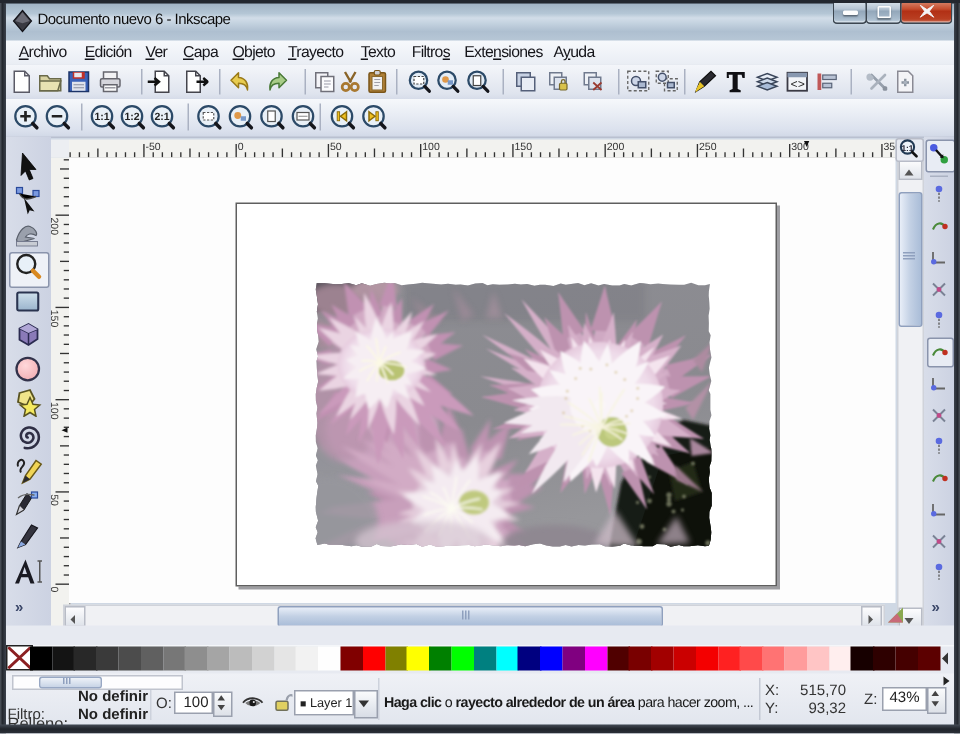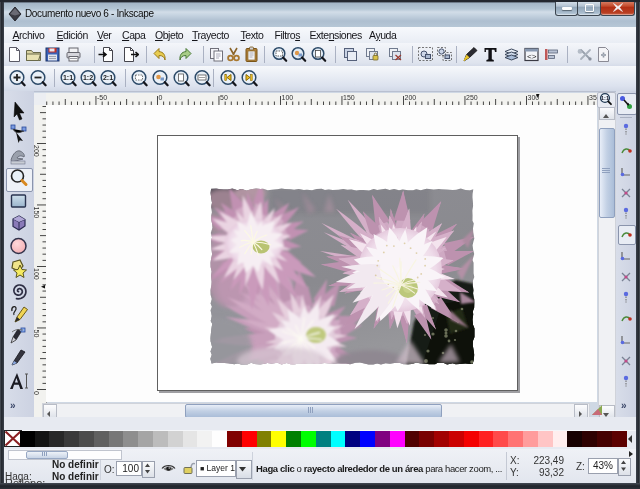--- a/index.html
+++ b/index.html
@@ -991,21 +991,21 @@
 <div style="position:absolute;left:4px;top:430px;width:632px;height:19px;background:#e7eaf1;border-top:1px solid #f4f6f9;"></div><div style="position:absolute;left:3.5px;top:430px;width:18px;height:17px;background:#fff;border:1px solid #222;box-sizing:border-box;"><svg width="16" height="15">
       <path d="M0.5 0.5 L15.5 14.5 M15.5 0.5 L0.5 14.5" stroke="#8b2022" stroke-width="2"></path>
     </svg></div><div style="position:absolute;left:19.8px;top:431px;width:15.3px;height:16px;background:#000000;"></div><div style="position:absolute;left:34.6px;top:431px;width:15.3px;height:16px;background:#141414;"></div><div style="position:absolute;left:49.4px;top:431px;width:15.3px;height:16px;background:#282828;"></div><div style="position:absolute;left:64.2px;top:431px;width:15.3px;height:16px;background:#3a3a3a;"></div><div style="position:absolute;left:79.0px;top:431px;width:15.3px;height:16px;background:#4c4c4c;"></div><div style="position:absolute;left:93.8px;top:431px;width:15.3px;height:16px;background:#606060;"></div><div style="position:absolute;left:108.6px;top:431px;width:15.3px;height:16px;background:#777777;"></div><div style="position:absolute;left:123.4px;top:431px;width:15.3px;height:16px;background:#8e8e8e;"></div><div style="position:absolute;left:138.2px;top:431px;width:15.3px;height:16px;background:#a5a5a5;"></div><div style="position:absolute;left:153.0px;top:431px;width:15.3px;height:16px;background:#bcbcbc;"></div><div style="position:absolute;left:167.8px;top:431px;width:15.3px;height:16px;background:#d2d2d2;"></div><div style="position:absolute;left:182.6px;top:431px;width:15.3px;height:16px;background:#e5e5e5;"></div><div style="position:absolute;left:197.4px;top:431px;width:15.3px;height:16px;background:#f2f2f2;"></div><div style="position:absolute;left:212.2px;top:431px;width:15.3px;height:16px;background:#fefefe;"></div><div style="position:absolute;left:227.0px;top:431px;width:15.3px;height:16px;background:#800000;"></div><div style="position:absolute;left:241.8px;top:431px;width:15.3px;height:16px;background:#ff0000;"></div><div style="position:absolute;left:256.6px;top:431px;width:15.3px;height:16px;background:#808000;"></div><div style="position:absolute;left:271.4px;top:431px;width:15.3px;height:16px;background:#ffff00;"></div><div style="position:absolute;left:286.2px;top:431px;width:15.3px;height:16px;background:#008000;"></div><div style="position:absolute;left:301.0px;top:431px;width:15.3px;height:16px;background:#00ff00;"></div><div style="position:absolute;left:315.8px;top:431px;width:15.3px;height:16px;background:#008080;"></div><div style="position:absolute;left:330.6px;top:431px;width:15.3px;height:16px;background:#00ffff;"></div><div style="position:absolute;left:345.4px;top:431px;width:15.3px;height:16px;background:#000080;"></div><div style="position:absolute;left:360.2px;top:431px;width:15.3px;height:16px;background:#0000ff;"></div><div style="position:absolute;left:375.0px;top:431px;width:15.3px;height:16px;background:#800080;"></div><div style="position:absolute;left:389.8px;top:431px;width:15.3px;height:16px;background:#ff00ff;"></div><div style="position:absolute;left:404.6px;top:431px;width:15.3px;height:16px;background:#500000;"></div><div style="position:absolute;left:419.4px;top:431px;width:15.3px;height:16px;background:#790000;"></div><div style="position:absolute;left:434.2px;top:431px;width:15.3px;height:16px;background:#a20000;"></div><div style="position:absolute;left:449.0px;top:431px;width:15.3px;height:16px;background:#cb0000;"></div><div style="position:absolute;left:463.8px;top:431px;width:15.3px;height:16px;background:#f40000;"></div><div style="position:absolute;left:478.6px;top:431px;width:15.3px;height:16px;background:#ff2121;"></div><div style="position:absolute;left:493.4px;top:431px;width:15.3px;height:16px;background:#ff4a4a;"></div><div style="position:absolute;left:508.2px;top:431px;width:15.3px;height:16px;background:#ff7373;"></div><div style="position:absolute;left:523.0px;top:431px;width:15.3px;height:16px;background:#ff9c9c;"></div><div style="position:absolute;left:537.8px;top:431px;width:15.3px;height:16px;background:#ffc5c5;"></div><div style="position:absolute;left:552.6px;top:431px;width:15.3px;height:16px;background:#ffeeee;"></div><div style="position:absolute;left:567.4px;top:431px;width:15.3px;height:16px;background:#170000;"></div><div style="position:absolute;left:582.2px;top:431px;width:15.3px;height:16px;background:#2e0000;"></div><div style="position:absolute;left:597.0px;top:431px;width:15.3px;height:16px;background:#450000;"></div><div style="position:absolute;left:611.8px;top:431px;width:15.3px;height:16px;background:#5c0000;"></div><svg style="position:absolute;left:626px;top:433px" width="8" height="12">
     <path d="M6 2 L2 6 L6 10 Z" fill="#333"></path>
   </svg>
 <div style="position:absolute;left:4px;top:449px;width:632px;height:34px;background:linear-gradient(#eff1f6,#e2e6ee);"></div><div style="position:absolute;left:100px;top:452px;width:1px;height:28px;background:#cdd2dc;"></div><div style="position:absolute;left:252px;top:452px;width:1px;height:28px;background:#cdd2dc;"></div><div style="position:absolute;left:8px;top:450px;width:112px;height:8px;background:#fdfdfe;border:1px solid #c0c4ce;"></div>
 <div style="position:absolute;left:26px;top:451px;width:40px;height:6px;background:linear-gradient(#eef2f8,#c8d4e6);border:1px solid #98a8c4;border-radius:2px;"></div>
 <div style="position:absolute;left:42px;top:452px;width:1px;height:4px;background:#8fa0be;box-shadow:2px 0 0 #8fa0be,4px 0 0 #8fa0be;"></div>
 <div style="position:absolute;left:5px;top:477px;font-size:11px;color:#333;">Relleno:</div>
 <div style="position:absolute;left:52px;top:459px;font-size:10px;font-weight:bold;color:#222;">No definir</div>
-<div style="position:absolute;left:5px;top:471px;font-size:10px;color:#333;">Haga:</div>
+<div style="position:absolute;left:5px;top:471px;font-size:10px;color:#333;">Filtro:</div>
 <div style="position:absolute;left:52px;top:471px;font-size:10px;font-weight:bold;color:#222;">No definir</div>
 
 <div style="position:absolute;left:104px;top:464px;font-size:10px;color:#333;">O:</div>
 <div style="position:absolute;left:116px;top:461px;width:26px;height:15px;background:#fff;border:1px solid #9aa0ae;font-size:10px;color:#222;text-align:right;padding:1px 2px 0 0;box-sizing:border-box;">100</div>
 <div style="position:absolute;left:142px;top:461px;width:11px;height:15px;background:linear-gradient(#fafbfc,#dde1e8);border:1px solid #9aa0ae;"></div>
 <svg style="position:absolute;left:143px;top:462px" width="9" height="13">
     <path d="M4.5 1.5 L7 5 L2 5 Z" fill="#444"></path>
     <path d="M4.5 11.5 L7 8 L2 8 Z" fill="#444"></path>
   </svg>
 
@@ -1023,21 +1023,21 @@
 <div style="position:absolute;left:196px;top:460px;width:40px;height:17px;background:#fff;border:1px solid #9aa0ae;font-size:8.5px;color:#222;padding:3px 0 0 3px;box-sizing:border-box;white-space:nowrap;"><span style="font-size:7px;">■</span> Layer 1</div>
 <div style="position:absolute;left:236px;top:460px;width:14px;height:17px;background:linear-gradient(#fafbfc,#d8dde6);border:1px solid #9aa0ae;"></div>
 <svg style="position:absolute;left:238px;top:466px" width="9" height="7">
     <path d="M1 1 L8 1 L4.5 5.5 Z" fill="#333"></path>
   </svg>
 
 <div style="position:absolute;left:256px;top:464px;font-size:9.5px;letter-spacing:-0.38px;color:#1a1a1a;white-space:nowrap;width:247px;overflow:hidden;"><b>Haga clic</b> o <b>rayecto alrededor de un área</b> para hacer zoom, ...</div>
 
 <div style="position:absolute;left:506px;top:452px;width:1px;height:28px;background:#c4c9d4;"></div>
 <div style="position:absolute;left:510px;top:455px;font-size:10px;color:#333;">X:</div>
-<div style="position:absolute;left:522px;top:455px;width:42px;font-size:10px;color:#333;text-align:right;">223,49</div>
+<div style="position:absolute;left:522px;top:455px;width:42px;font-size:10px;color:#333;text-align:right;">515,70</div>
 <div style="position:absolute;left:510px;top:467px;font-size:10px;color:#333;">Y:</div>
 <div style="position:absolute;left:522px;top:467px;width:42px;font-size:10px;color:#333;text-align:right;">93,32</div>
 <div style="position:absolute;left:576px;top:461px;font-size:10px;color:#333;">Z:</div>
 <div style="position:absolute;left:588px;top:458px;width:30px;height:16px;background:#fff;border:1px solid #9aa0ae;font-size:10px;color:#222;text-align:center;padding-top:1px;box-sizing:border-box;">43%</div>
 <div style="position:absolute;left:618px;top:458px;width:11px;height:16px;background:linear-gradient(#fafbfc,#dde1e8);border:1px solid #9aa0ae;"></div>
 <svg style="position:absolute;left:619px;top:459px" width="9" height="14">
     <path d="M4.5 1.5 L7 5 L2 5 Z" fill="#444"></path>
     <path d="M4.5 12 L7 8.5 L2 8.5 Z" fill="#444"></path>
   </svg>
 <svg style="position:absolute;left:627px;top:450px" width="8" height="8">

